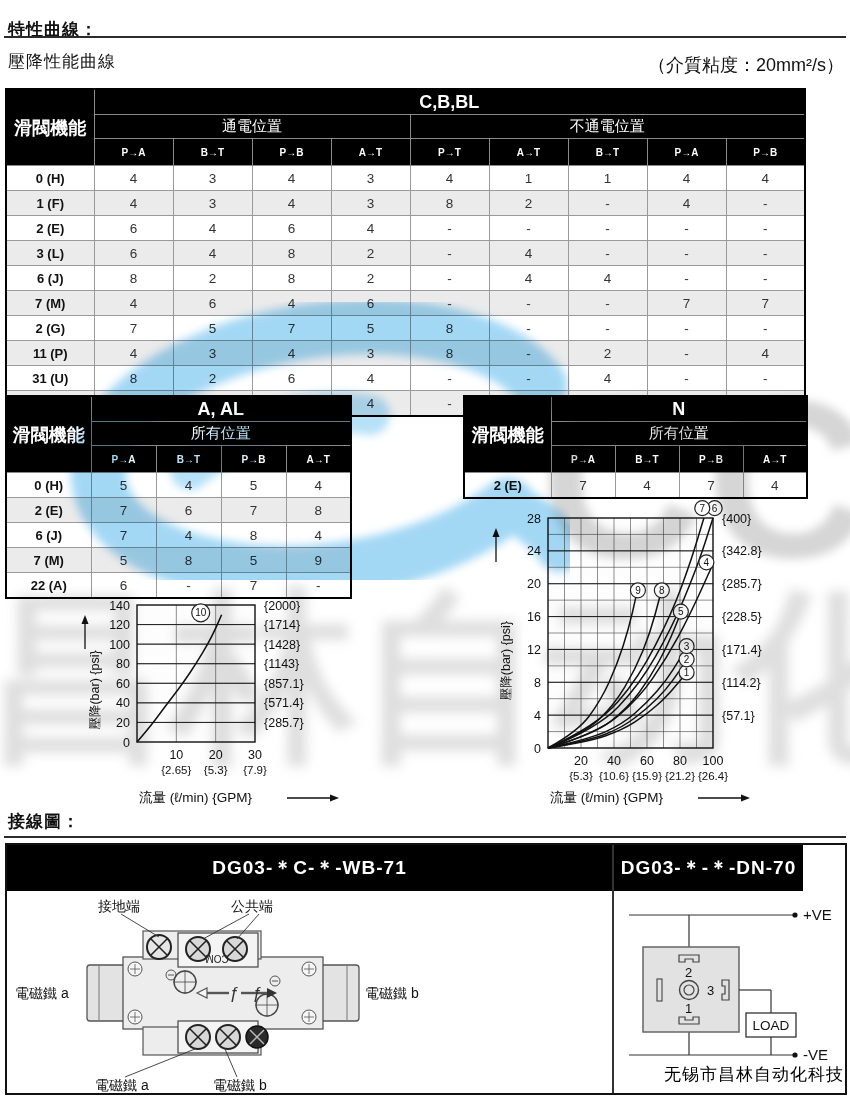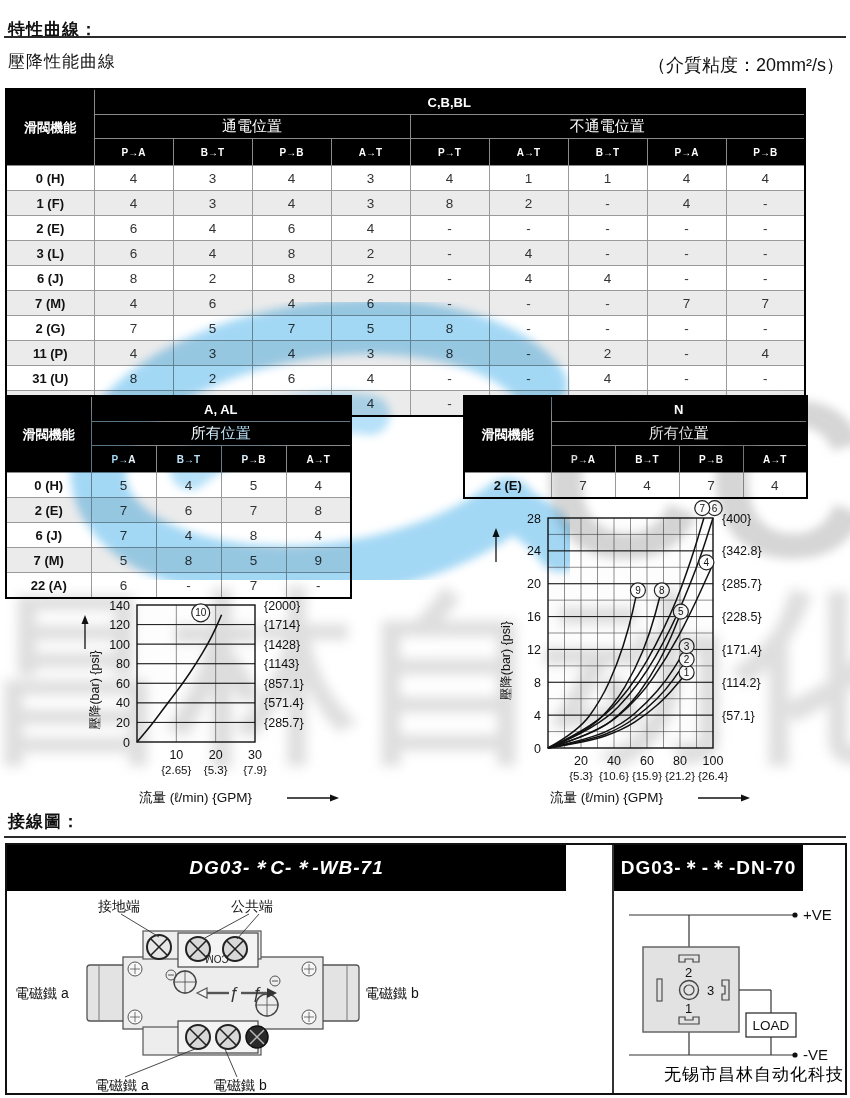--- a/index.html
+++ b/index.html
@@ -7,21 +7,21 @@
         font-family:"Liberation Sans","DejaVu Sans",sans-serif;color:#111;}
   .abs{position:absolute;}
   .sec-title{font-size:17px;font-weight:bold;letter-spacing:1px;}
   .rule{position:absolute;left:4px;right:4px;height:2px;background:#2b2b2b;}
   .subtitle{font-size:17px;letter-spacing:1px;}
   .viscosity{font-size:18px;}
 
   table.tbl{border-collapse:collapse;table-layout:fixed;position:absolute;background:#fff;}
   table.tbl{border:2px solid #000;}
   .tbl thead th{background:#000;color:#fff;border:1px solid #8a8a8a;font-weight:bold;}
-  .tbl thead tr.grp th{font-size:13px;height:22px;}
+  .tbl thead tr.grp th{font-size:18px;height:22px;}
   .tbl thead tr.pos th{font-size:15px;height:21px;font-weight:normal;}
   .tbl thead tr.colnames th{font-size:10px;height:24px;}
   .tbl tbody th{font-size:13px;font-weight:bold;border:1px solid #9a9a9a;height:22px;background:transparent;}
   .tbl tbody td{font-size:13.5px;color:#333;text-align:center;border:1px solid #9a9a9a;height:22px;}
   .tbl tbody tr:nth-child(even){background:#ebebeb;}
   .tbl .spool{font-size:15px;}
 
   .chart-mount svg text{font-family:"Liberation Sans","DejaVu Sans",sans-serif;}
 
   .wiring-box{position:absolute;left:5px;top:843px;width:838px;height:248px;border:2px solid #111;background:#fff;}
@@ -437,21 +437,21 @@
         <text x="55" y="162.6" font-size="12.5" text-anchor="middle" fill="#111" transform="rotate(-90 55 162.6)">壓降(bar) {psi}</text>
         <text x="95" y="304" font-size="13.5" fill="#111">流量 (ℓ/min) {GPM}</text>
         <line x1="243" y1="300" x2="287" y2="300" stroke="#111" stroke-width="1.3"></line>
         <polygon points="295,300 286,296.5 286,303.5" fill="#111"></polygon>
       </svg></div>
 
   <div class="abs sec-title" style="left:8px;top:810px;text-align:right;">接線圖：</div>
   <div class="rule" style="top:836px;"></div>
 
   <div class="wiring-box">
-    <div class="wiring-head" style="left:0;width:559px;font-style:italic;">DG03-＊C-＊-WB-71</div>
+    <div class="wiring-head" style="left:0;width:605px;">DG03-＊C-＊-WB-71</div>
     <div class="wiring-head" style="left:607px;width:189px;">DG03-＊-＊-DN-70</div>
     <div class="wiring-divider"></div>
 
     <svg class="abs" style="left:6px;top:50px;" width="420" height="200" viewBox="0 0 420 200">
       <line x1="74" y1="98" x2="348" y2="98" stroke="#333" stroke-width="1" stroke-dasharray="12 3 2 3"></line>
 
       <rect x="74" y="70" width="38" height="56" rx="3" fill="#e3e3e3" stroke="#555" stroke-width="1.3"></rect>
       <line x1="86" y1="70" x2="86" y2="126" stroke="#777" stroke-width="1"></line>
       <rect x="308" y="70" width="38" height="56" rx="3" fill="#e3e3e3" stroke="#555" stroke-width="1.3"></rect>
       <line x1="334" y1="70" x2="334" y2="126" stroke="#777" stroke-width="1"></line>

